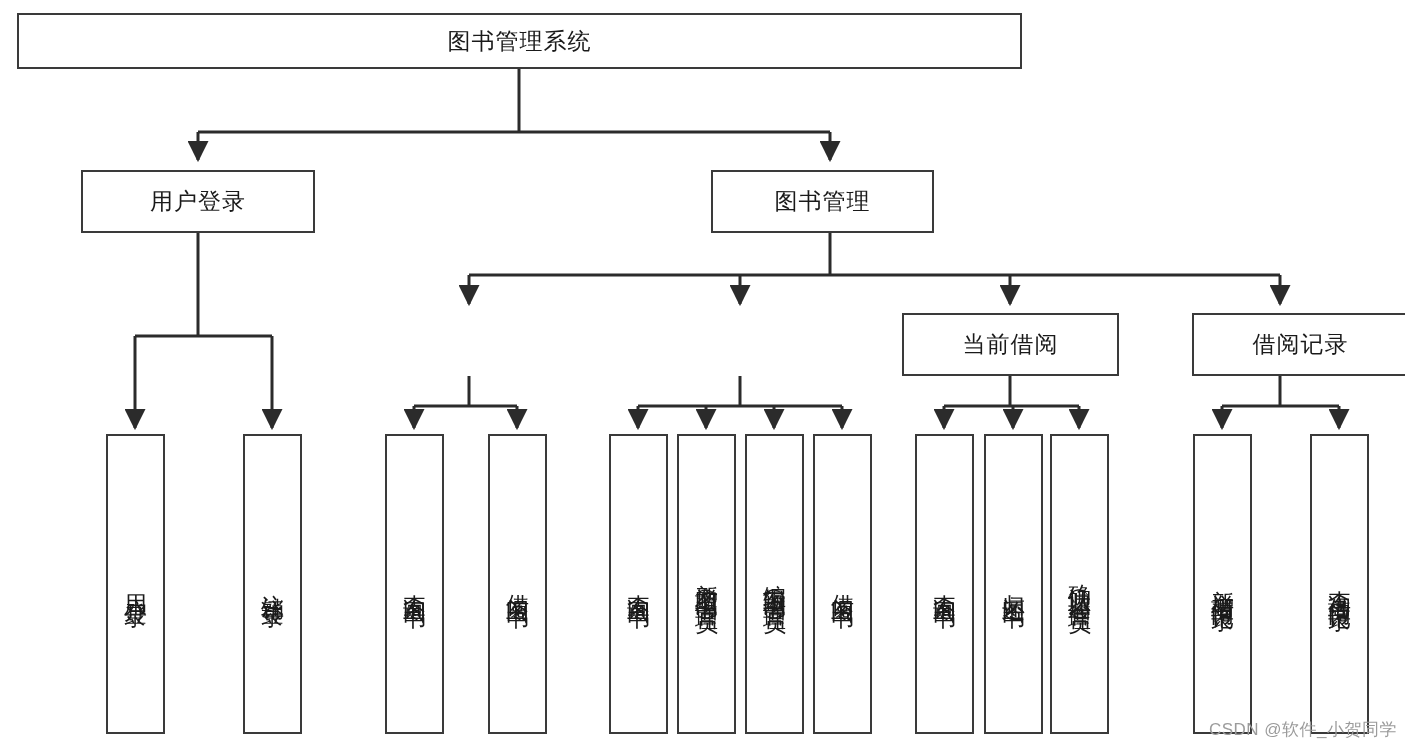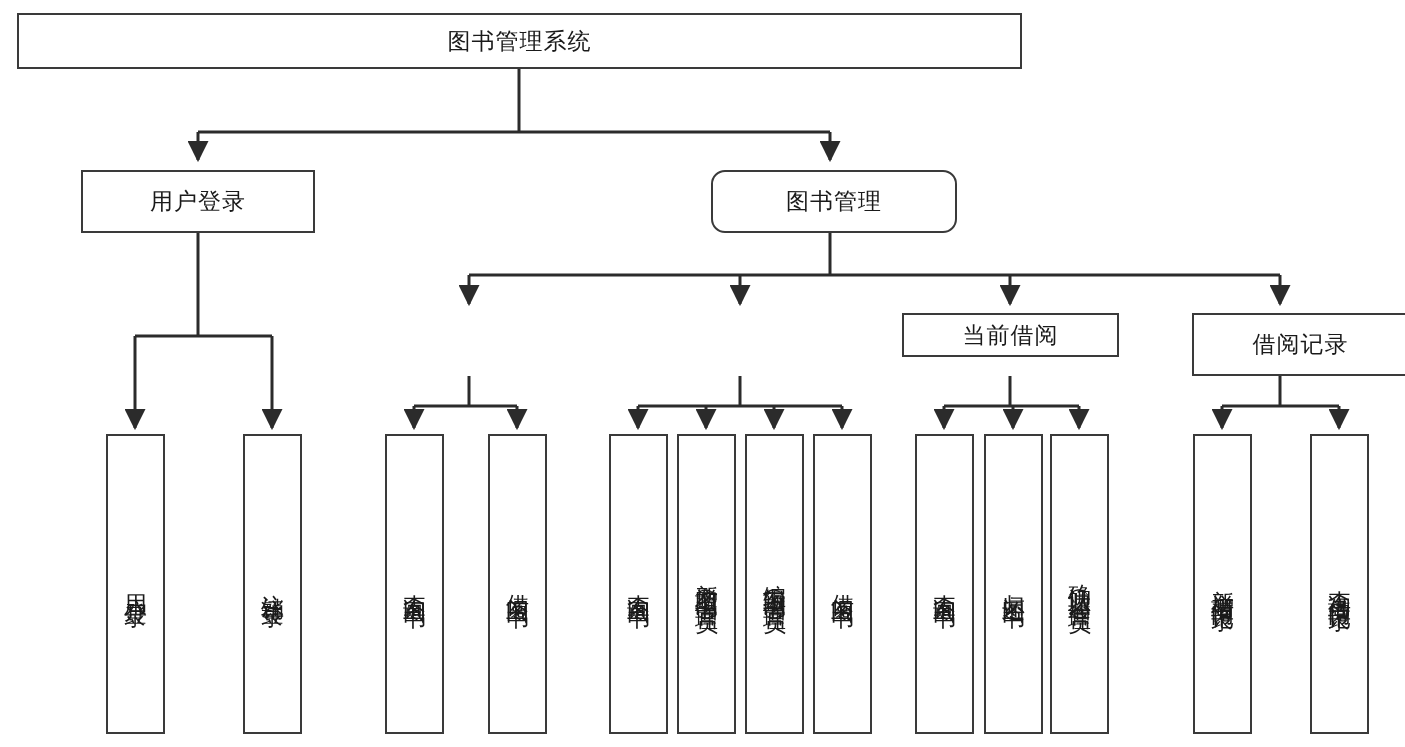--- a/index.html
+++ b/index.html
@@ -118,25 +118,25 @@
     </g>
   </svg>
 
   <div class="node h" style="left:17px; top:13px; width:1005px; height:56px;">
     <span class="lbl">图书管理系统</span>
   </div>
 
   <div class="node h" style="left:81px; top:170px; width:234px; height:63px;">
     <span class="lbl">用户登录</span>
   </div>
-  <div class="node h" style="left:711px; top:170px; width:246px; height:63px;border-radius:14px;">
+  <div class="node h" style="left:711px; top:170px; width:223px; height:63px;">
     <span class="lbl">图书管理</span>
   </div>
 
-  <div class="node h" style="left:902px; top:313px; width:217px; height:44px;">
+  <div class="node h" style="left:902px; top:313px; width:217px; height:63px;">
     <span class="lbl">当前借阅</span>
   </div>
   <div class="node h" style="left:1172px; top:313px; width:217px; height:63px;margin-left:20px;">
     <span class="lbl">借阅记录</span>
   </div>
 
   <div class="node v" style="left:106px; top:434px; width:59px; height:300px;">
     <span class="lbl">用户登录</span>
   </div>
   <div class="node v" style="left:243px; top:434px; width:59px; height:300px;">
@@ -173,14 +173,15 @@
     <span class="lbl">确认归还（管理员）</span>
   </div>
 
   <div class="node v" style="left:1193px; top:434px; width:59px; height:300px;">
     <span class="lbl">新增借阅记录</span>
   </div>
   <div class="node v" style="left:1310px; top:434px; width:59px; height:300px;">
     <span class="lbl">查询借阅记录</span>
   </div>
 
+  <div class="watermark">CSDN @软件_小贺同学</div>
 
 </div>
 
 </body></html>

